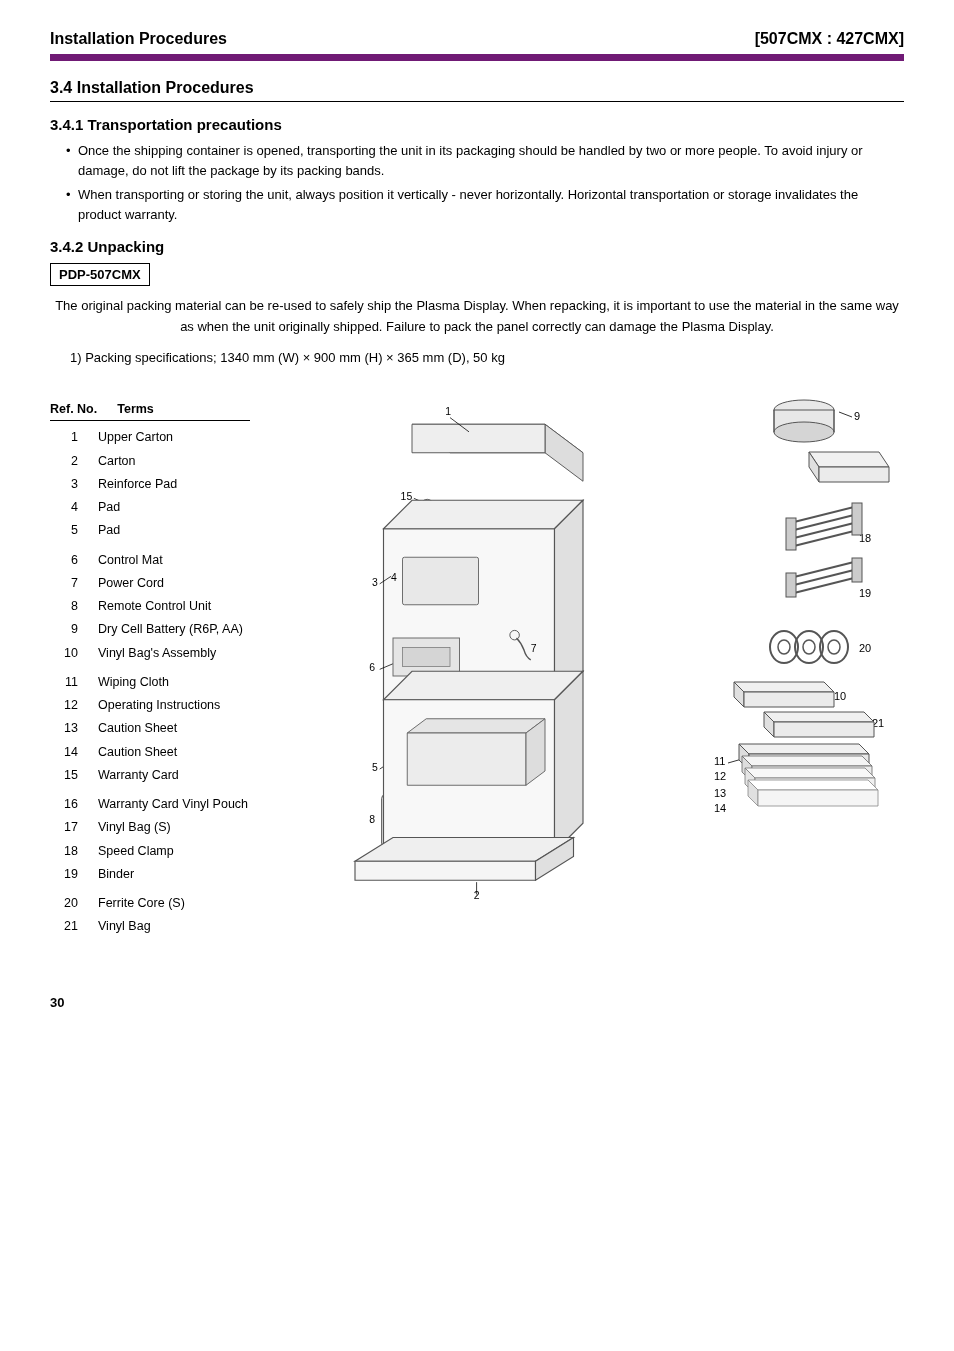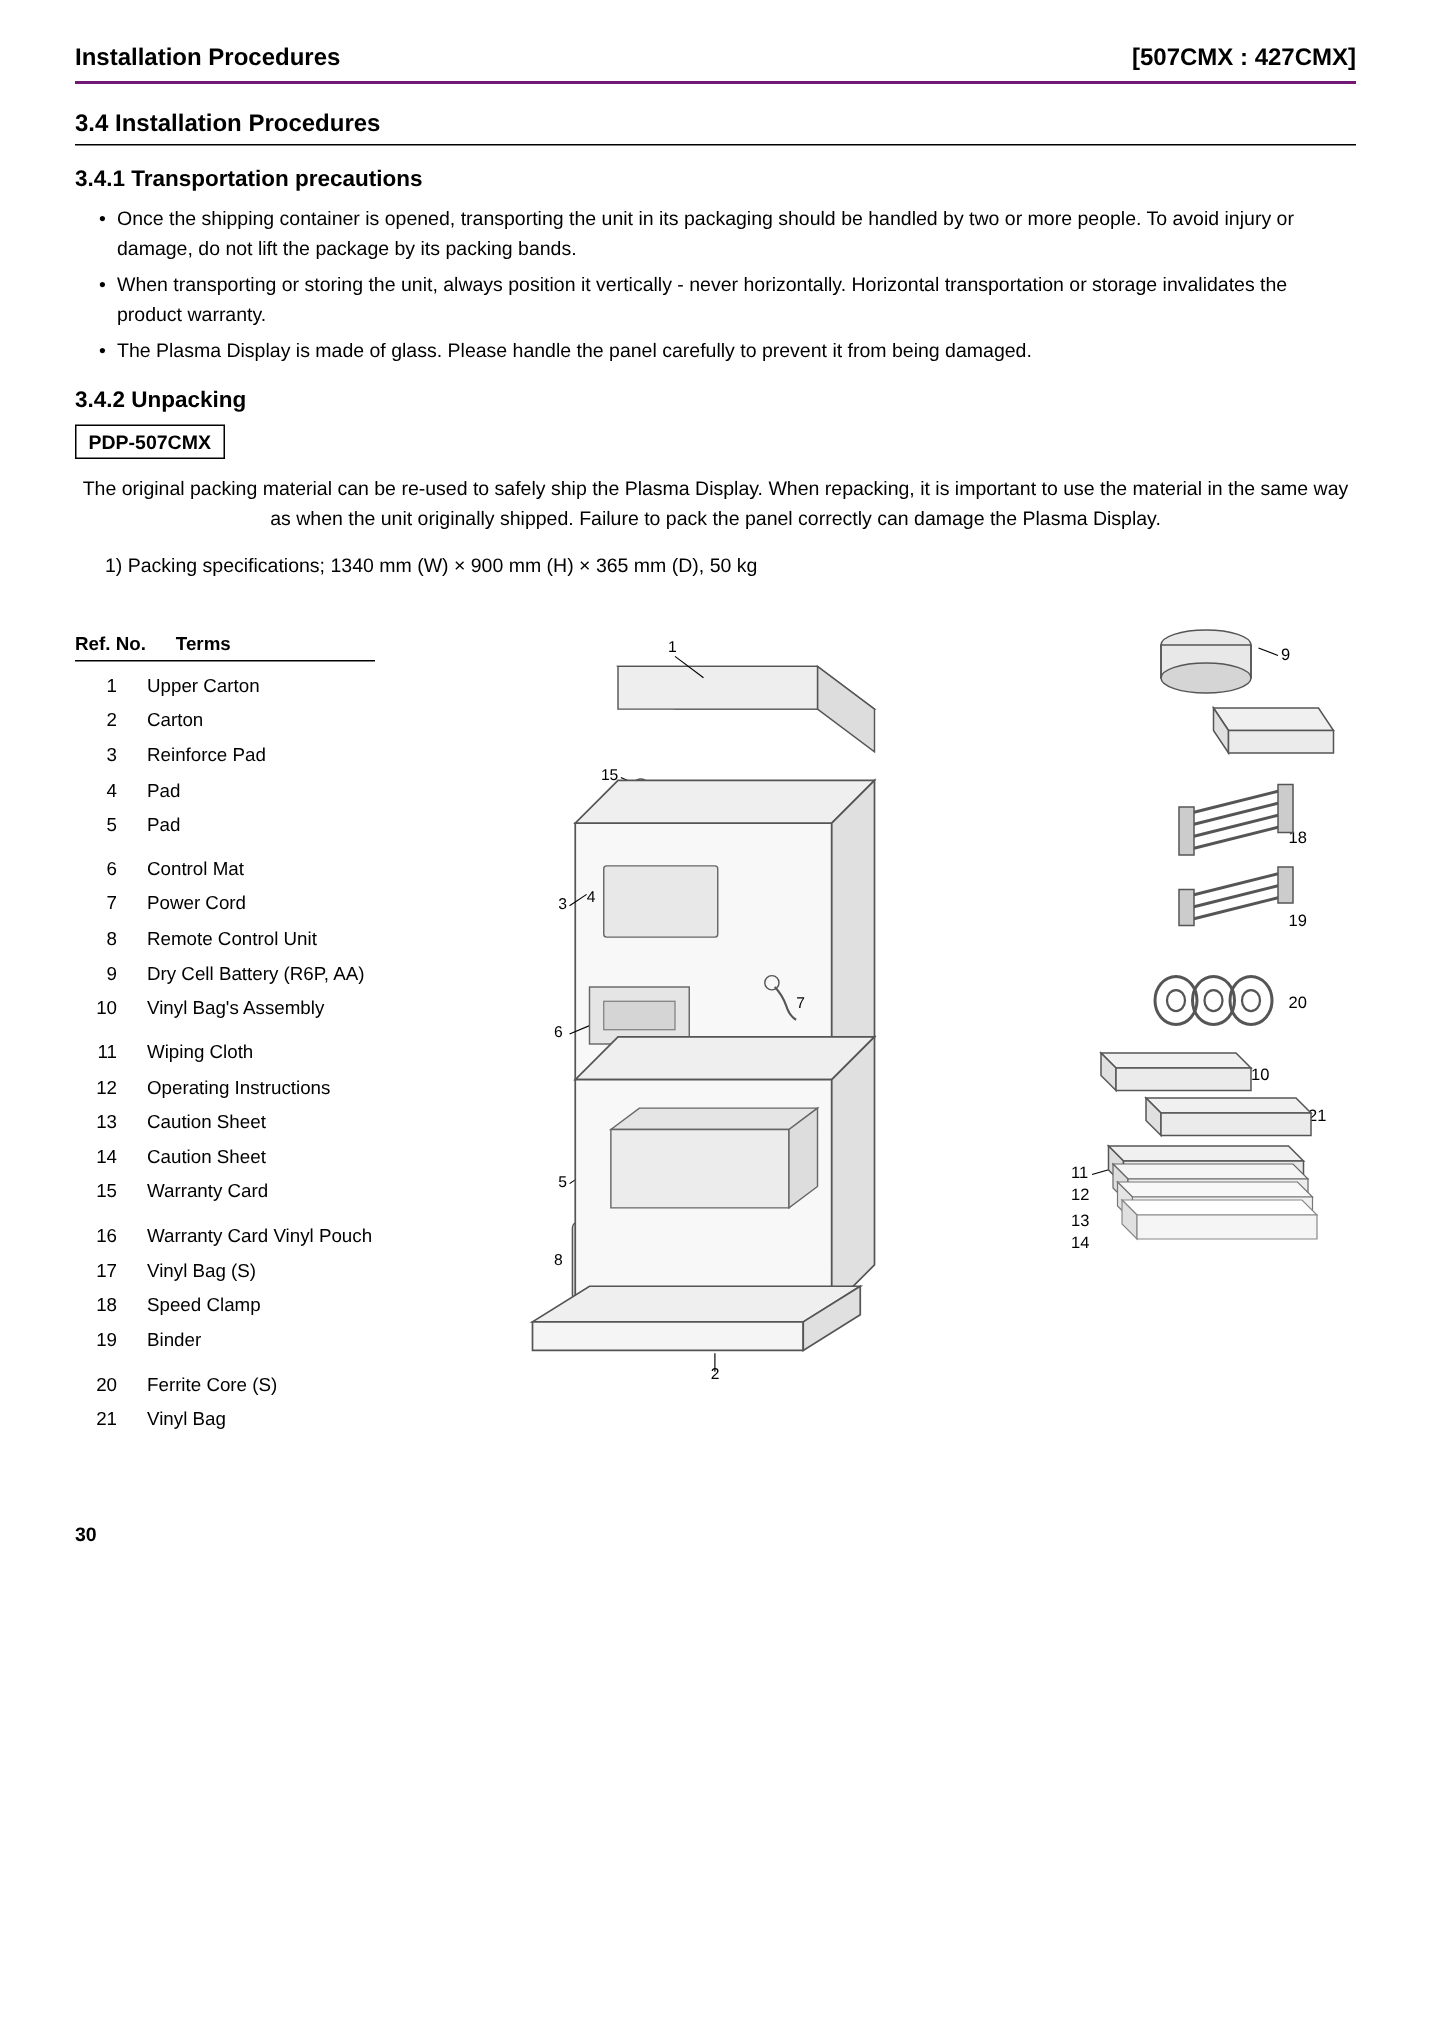--- a/index.html
+++ b/index.html
@@ -9,21 +9,21 @@
       font-size: 13px;
       color: #000;
       width: 954px;
       min-height: 1351px;
       padding: 30px 50px 30px 50px;
     }
     .header {
       display: flex;
       justify-content: space-between;
       align-items: flex-start;
-      border-bottom: 2px solid #701a75;
+      border-bottom: 7px solid #701a75;
       padding-bottom: 6px;
       margin-bottom: 18px;
     }
     .header-left {
       font-size: 16px;
       font-weight: bold;
     }
     .header-right {
       font-size: 16px;
       font-weight: bold;
@@ -137,21 +137,20 @@
 </div>
 
 
 <div class="section-title">3.4 Installation Procedures</div>
 
 
 <div class="subsection-title">3.4.1 Transportation precautions</div>
 <ul class="bullet-list">
   <li>Once the shipping container is opened, transporting the unit in its packaging should be handled by two or more people. To avoid injury or damage, do not lift the package by its packing bands.</li>
   <li>When transporting or storing the unit, always position it vertically - never horizontally. Horizontal transportation or storage invalidates the product warranty.</li>
-  <li>The Plasma Display is made of glass. Please handle the panel carefully to prevent it from being damaged.</li>
 </ul>
 
 
 <div class="subsection-title">3.4.2 Unpacking</div>
 <div class="model-box">PDP-507CMX</div>
 <p class="body-text">The original packing material can be re-used to safely ship the Plasma Display. When repacking, it is important to use the material in the same way as when the unit originally shipped. Failure to pack the panel correctly can damage the Plasma Display.</p>
 <p class="packing-spec">1)  Packing specifications; 1340 mm (W) × 900 mm (H) × 365 mm (D), 50 kg</p>
 
 
 <div class="content-area">

